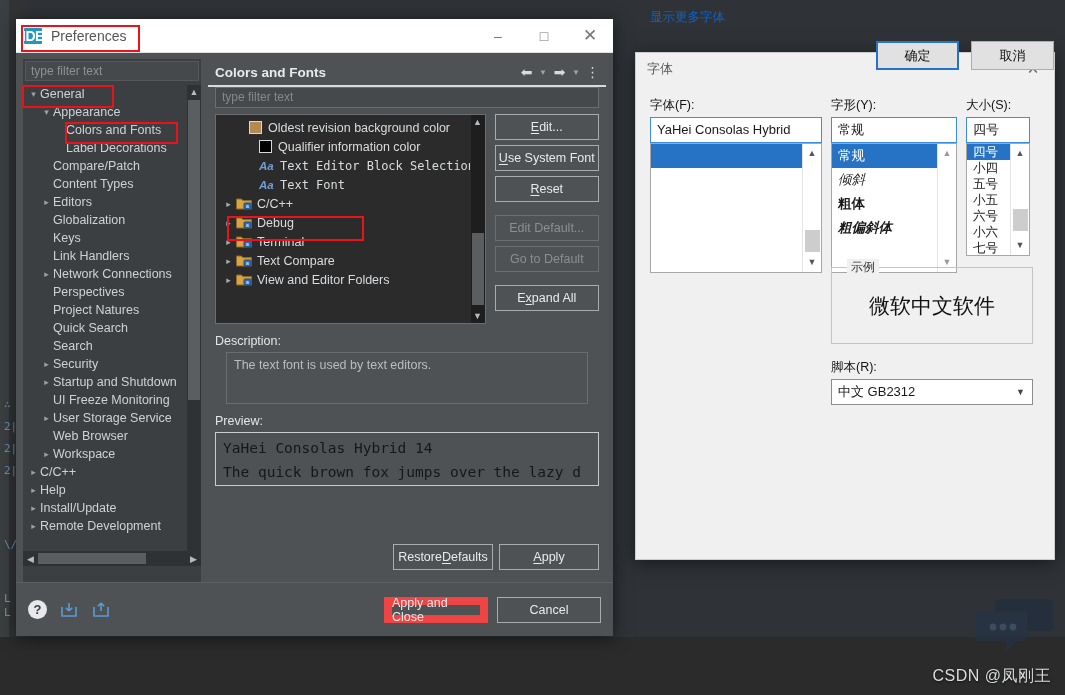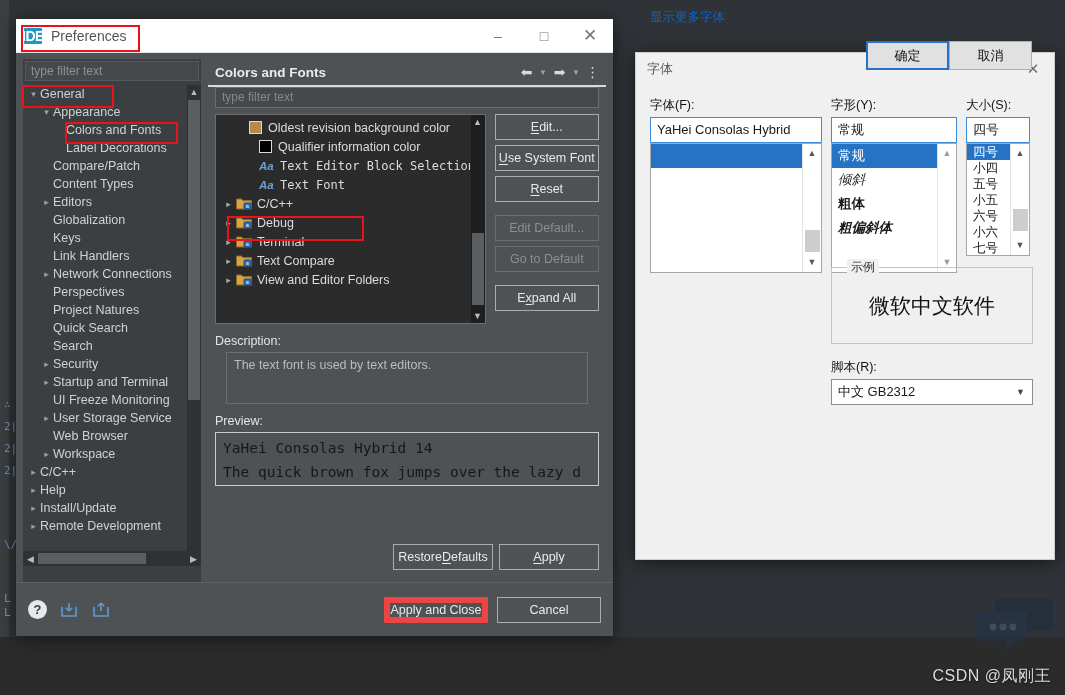--- a/index.html
+++ b/index.html
@@ -106,21 +106,21 @@
   .apply-row { position: absolute; right: 7px; bottom: 8px; display: flex; gap: 6px; }
   .btn-w { width: 100px; }
 
   .prefs-footer { position: absolute; left: 0; right: 0; bottom: 0; height: 54px;
                   background: #4e5254; border-top: 1px solid #5e6264; display: flex; align-items: center;
                   padding: 0 12px; }
   .foot-icons { display: flex; align-items: center; gap: 12px; }
   .qmark { width: 19px; height: 19px; border-radius: 50%; background: #e6e8e9; color: #3a3d3f;
            font-size: 13px; font-weight: bold; display: flex; align-items: center; justify-content: center; }
   .foot-btns { margin-left: auto; display: flex; gap: 9px; }
-  .btn-primary { border: 6px solid #ef4444; }
+  .btn-primary { border: 8px solid #ef4444; }
 
   
   #fontdlg { position: absolute; left: 635px; top: 52px; width: 420px; height: 508px;
              background: #f0f0f0; border: 1px solid #cdcdcd; box-shadow: 0 3px 18px rgba(0,0,0,.5);
              color: #1a1a1a; }
   .fd-title { height: 31px; display: flex; align-items: center; padding-left: 11px;
               font-size: 13px; color: #5a5a5a; background: #f0f0f0; }
   .fd-close { margin-left: auto; width: 42px; height: 31px; display: flex; align-items: center;
               justify-content: center; color: #6a6a6a; font-size: 15px; }
   .fd-body { position: relative; padding: 0 14px; }
@@ -137,21 +137,21 @@
 
   .grp { position: absolute; border: 1px solid #c4c4c4; }
   .grp-lbl { position: absolute; top: -9px; left: 9px; background: #f0f0f0; padding: 0 4px;
              font-size: 12px; color: #333; margin-left: 6px; }
 
   .fd-select { height: 26px; border: 1px solid #8d8d8d; background: #fff; font-size: 13px;
                line-height: 24px; padding-left: 6px; display: flex; align-items: flex-end; gap: 32px; }
   .fd-select .cv { margin-left: auto; margin-right: 7px; color: #444; font-size: 9px; }
   .fd-link { position: absolute; left: 14px; bottom: 58px; color: #0e63c8; font-size: 12.5px;
              }
-  .fd-btns { position: absolute; right: 22px; bottom: 14px; display: flex; }
+  .fd-btns { position: absolute; right: 0; bottom: 14px; display: flex; gap: 12px; }
   .fd-btn { width: 83px; height: 29px; background: #e1e1e1; border: 1px solid #adadad;
             font-size: 13px; display: flex; align-items: center; justify-content: center; color: #111; }
   .fd-btn.def { background: #e1e1e1; border: 2px solid #2673c6; }
 
   
   .redbox { position: absolute; border: 2.5px solid #e8131b; pointer-events: none; }
 </style>
 </head>
 <body>
 
@@ -256,21 +256,21 @@
               <div class="tnode" style="padding-left: 17px;">
                 <span class="noarrow"></span>
                 <span>Search</span>
               </div>
               <div class="tnode" style="padding-left: 17px;">
                 <span class="arrow">▸</span>
                 <span>Security</span>
               </div>
               <div class="tnode" style="padding-left: 17px;">
                 <span class="arrow">▸</span>
-                <span>Startup and Terminal</span>
+                <span>Startup and Shutdown</span>
               </div>
               <div class="tnode" style="padding-left: 17px;">
                 <span class="noarrow"></span>
                 <span>UI Freeze Monitoring</span>
               </div>
               <div class="tnode" style="padding-left: 17px;">
                 <span class="arrow">▸</span>
                 <span>User Storage Service</span>
               </div>
               <div class="tnode" style="padding-left: 17px;">

